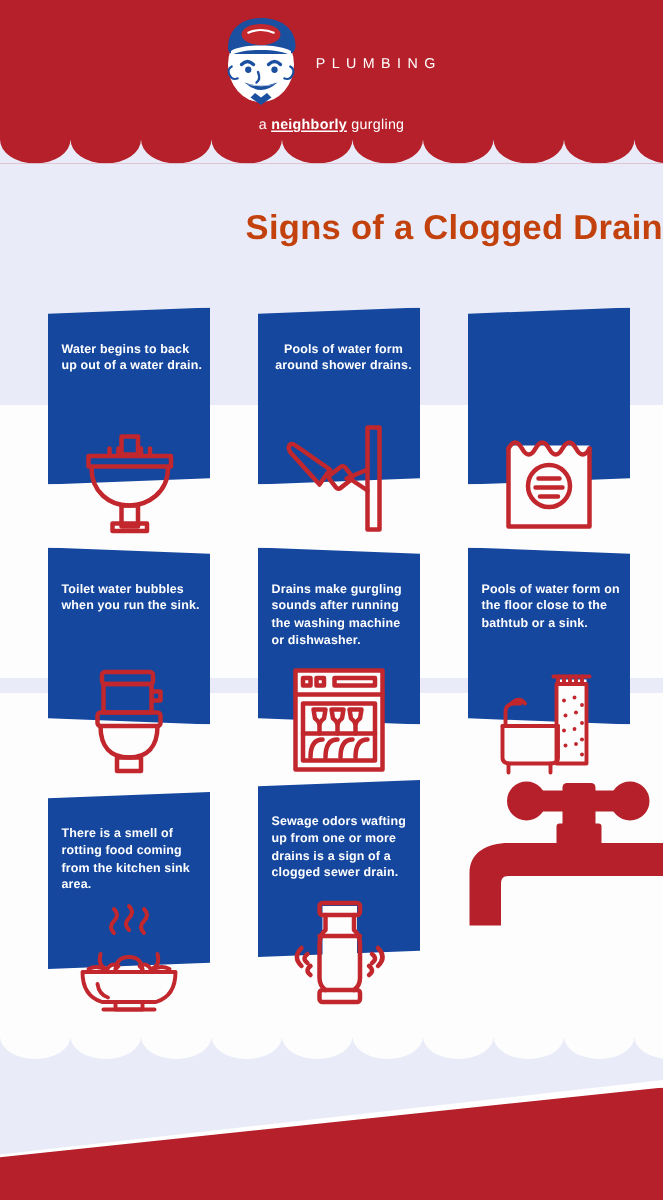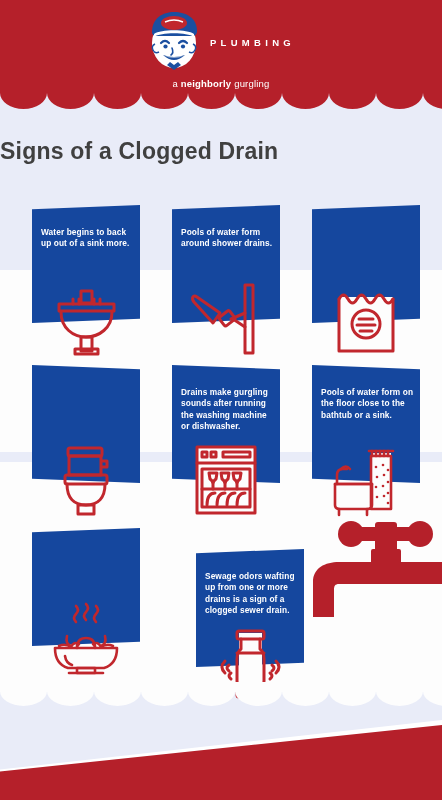--- a/index.html
+++ b/index.html
@@ -43,31 +43,31 @@
   #wordmark{ display:flex; flex-direction:column; align-items:center; }
   #brand-name{
     font-family:"DejaVu Serif", serif;
     font-weight:700; font-style:italic;
     font-size:31px; line-height:32px; color:#ffffff;
     letter-spacing:-0.5px;
     text-shadow:0 1px 0 rgba(0,0,0,.10);
   }
   #brand-sub{
     font-size:9.5px; color:#ffffff; letter-spacing:4.3px;
-    font-weight:700; margin-top:4px; margin-left:4px;
+    font-weight:400; margin-top:4px; margin-left:4px;
   }
   #tagline{
     margin-top:8px; font-size:9.5px; color:#ffffff; letter-spacing:.2px;
   }
-  #tagline b{ font-weight:700; }
+  #tagline b{ font-weight:700;text-decoration:underline; }
 
   
   #title{
-    position:absolute; left:0; top:138px; width:442px; text-align:left;
-    font-size:23px; color:#404040; font-weight:600; letter-spacing:.2px;
+    position:absolute; left:0; top:138px; width:442px; text-align:right;
+    font-size:23px; color:#c2410c; font-weight:600; letter-spacing:.2px;
     z-index:4;
   }
 
   
   #faucet{ position:absolute; left:295px; top:512px; width:147px; height:110px; z-index:2; }
 
   
   .card{
     position:absolute; z-index:3;
     width:108px; height:118px;
@@ -173,36 +173,36 @@
         <rect x="53" y="15" width="75" height="14" rx="3"></rect>
         <rect x="80" y="10" width="22" height="30" rx="3"></rect>
         <rect x="76" y="37" width="30" height="16" rx="2"></rect>
         <path d="M18 105 L18 70 C18 56 30 50 44 50 L147 50 L147 72 L44 72 C40 72 39 74 39 78 L39 105 Z"></path>
       </g>
     </svg>
   </div>
 
   <div class="card" style="left:32px; top:205px;">
     <div class="panel"></div>
-    <div class="ctext">Water begins to back up out of a sink more.</div>
+    <div class="ctext">Water begins to back up out of a water drain.</div>
     <div class="cicon">
       <svg viewBox="0 0 78 78" xmlns="http://www.w3.org/2000/svg">
         <g fill="none" stroke="#c1272d" stroke-width="3" stroke-linejoin="round" stroke-linecap="round">
           <rect x="34" y="12" width="11" height="12"></rect>
           <path d="M26 25 L26 20 M32 25 L32 20 M47 25 L47 20 M53 25 L53 20"></path>
           <rect x="12" y="25" width="55" height="7"></rect>
           <path d="M14 33 C14 49 26 58 39 58 C52 58 65 49 65 33"></path>
           <rect x="34" y="58" width="11" height="14"></rect>
           <rect x="28" y="70" width="23" height="5"></rect>
         </g>
       </svg>
     </div>
   </div>
 
-  <div class="card" style="left:172px; top:205px;">
+  <div class="card" style="left:172px; top:205px;text-align:center;">
     <div class="panel"></div>
     <div class="ctext">Pools of water form around shower drains.</div>
     <div class="cicon">
       <svg viewBox="0 0 78 78" xmlns="http://www.w3.org/2000/svg">
         <g fill="none" stroke="#c1272d" stroke-width="3" stroke-linejoin="round" stroke-linecap="round">
           <rect x="58" y="6" width="8" height="68"></rect>
           <path d="M58 34 L44 40"></path>
           <rect x="34" y="34" width="13" height="11" rx="2" transform="rotate(-38 40 40)"></rect>
           <path d="M33 34 L10 18 C6 15 4 19 7 23 L26 44 Z"></path>
           <path d="M46 40 L58 48"></path>
@@ -221,20 +221,21 @@
           <path d="M12 20 L12 72 L66 72 L66 20"></path>
           <circle cx="39" cy="45" r="14"></circle>
           <path d="M32 40 L46 40 M30 46 L48 46 M33 52 L45 52"></path>
         </g>
       </svg>
     </div>
   </div>
 
   <div class="card lean-left" style="left:32px; top:365px;">
     <div class="panel"></div>
+    <div class="ctext">Toilet water bubbles when you run the sink.</div>
     <div class="cicon">
       <svg viewBox="0 0 78 78" xmlns="http://www.w3.org/2000/svg">
         <g fill="none" stroke="#c1272d" stroke-width="3" stroke-linejoin="round" stroke-linecap="round">
           <rect x="21" y="9" width="34" height="8" rx="2"></rect>
           <rect x="22" y="17" width="32" height="19"></rect>
           <path d="M55 22 L60 22 L60 28 L55 28"></path>
           <rect x="18" y="36" width="42" height="9" rx="2"></rect>
           <path d="M20 45 C20 59 27 66 39 66 C51 66 58 59 58 45"></path>
           <rect x="31" y="66" width="16" height="9"></rect>
         </g>
@@ -294,41 +295,42 @@
           <path d="M34 34 L42 34 L41 40 q-3 2 -3 5 L38 46 L38 50 M34 34 L35 40 q3 2 3 5"></path>
           <path d="M46 34 L54 34 L53 40 q-3 2 -3 5 L50 46 L50 50 M46 34 L47 40 q3 2 3 5"></path>
           <path d="M20 66 q0 -12 8 -12 M30 66 q0 -12 8 -12 M40 66 q0 -12 8 -12 M50 66 q0 -12 8 -12"></path>
         </g>
       </svg>
     </div>
   </div>
 
   <div class="card" style="left:32px; top:528px;">
     <div class="panel"></div>
+    <div class="ctext">There is a smell of rotting food coming from the kitchen sink area.</div>
     <div class="cicon">
       <svg viewBox="0 0 78 78" xmlns="http://www.w3.org/2000/svg">
         <g fill="none" stroke="#c1272d" stroke-width="2.6" stroke-linejoin="round" stroke-linecap="round">
           <path d="M29 20 q-4 -4 0 -8 q4 -4 0 -8"></path>
           <path d="M39 18 q-4 -4 0 -8 q4 -4 0 -8"></path>
           <path d="M49 20 q-4 -4 0 -8 q4 -4 0 -8"></path>
           <path d="M30 46 q0 -10 9 -10 q9 0 9 10"></path>
           <path d="M12 44 q6 -3 12 1 q3 -6 8 -3 L30 44"></path>
           <path d="M20 34 q-2 8 4 10"></path>
           <path d="M66 44 q-6 -3 -12 1 q-3 -6 -8 -3 L48 44"></path>
           <path d="M58 34 q2 8 -4 10"></path>
           <path d="M8 46 L70 46 q0 16 -13 20 L21 66 q-13 -4 -13 -20 Z"></path>
           <path d="M18 54 q1 7 7 9"></path>
           <rect x="30" y="66" width="18" height="5"></rect>
           <path d="M22 71 L56 71"></path>
         </g>
       </svg>
     </div>
   </div>
 
-  <div class="card" style="left:172px; top:549px;margin-left:24px;">
+  <div class="card" style="left:172px; top:520px;">
     <div class="panel"></div>
     <div class="ctext">Sewage odors wafting up from one or more drains is a sign of a clogged sewer drain.</div>
     <div class="cicon">
       <svg viewBox="0 0 78 78" xmlns="http://www.w3.org/2000/svg">
         <rect x="28" y="10" width="23" height="62" fill="#fdfdfd"></rect>
         <g fill="none" stroke="#c1272d" stroke-width="3" stroke-linejoin="round" stroke-linecap="round">
           <rect x="26" y="8" width="27" height="8" rx="2"></rect>
           <path d="M30 16 L30 26 q-4 3 -4 10 L26 58 q0 5 4 8 L30 66"></path>
           <path d="M49 16 L49 26 q4 3 4 10 L53 58 q0 5 -4 8 L49 66"></path>
           <rect x="26" y="66" width="27" height="8" rx="2"></rect>

